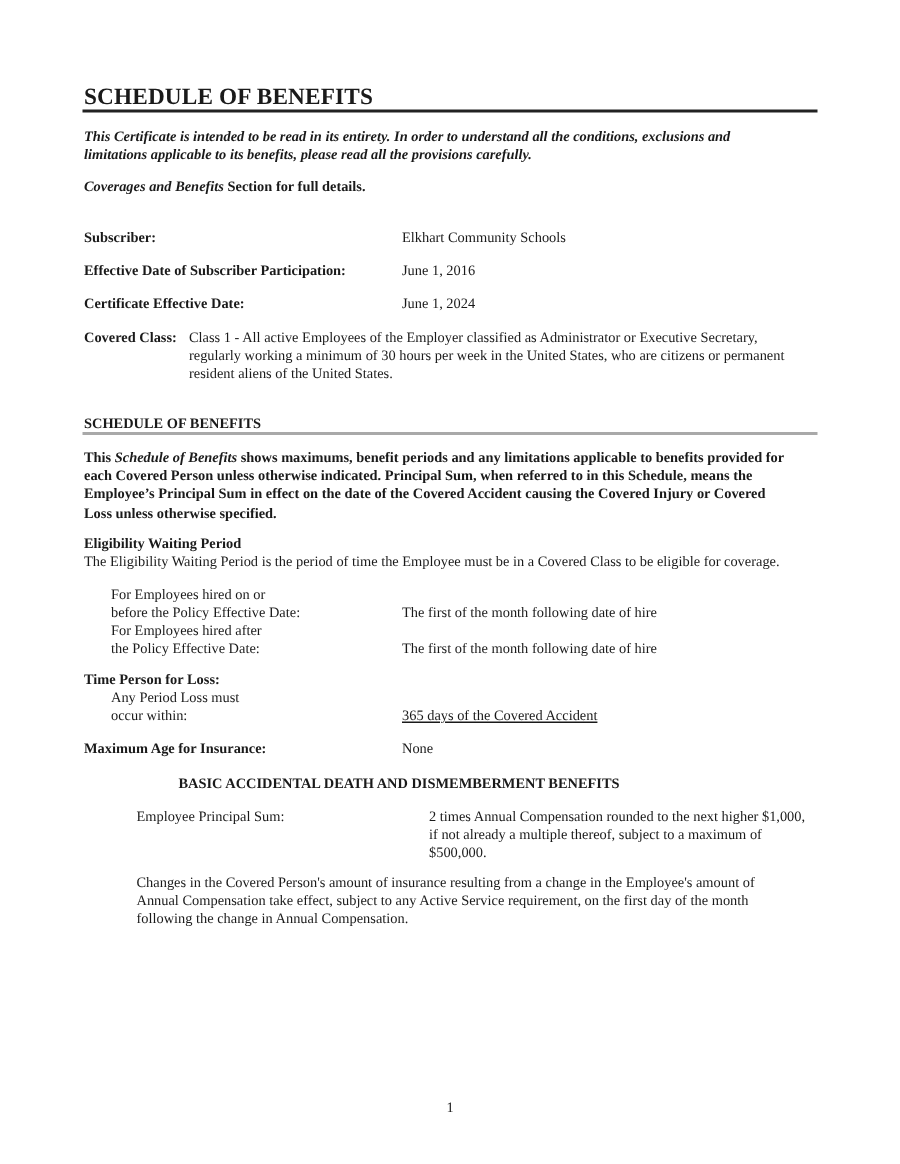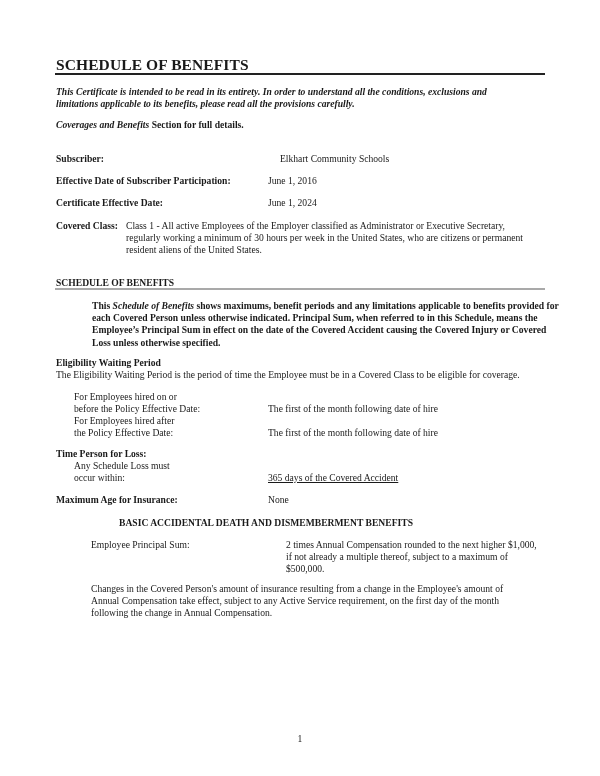--- a/index.html
+++ b/index.html
@@ -35,39 +35,39 @@
 <div class="abs p bold ital" style="left:56px; top:86px;">
   <div>This Certificate is intended to be read in its entirety.  In order to understand all the conditions, exclusions and</div>
   <div>limitations applicable to its benefits, please read all the provisions carefully.</div>
 </div>
 
 <div class="abs p bold" style="left:56px; top:119px;">
   <div><span class="ital">Coverages and Benefits</span><span> Section for full details.</span></div>
 </div>
 
 <div class="abs lbl" style="left:56px; top:153px;">Subscriber:</div>
-<div class="abs val" style="left:280px; top:153px;">Elkhart Community Schools</div>
+<div class="abs val" style="left:268px; top:153px;">Elkhart Community Schools</div>
 
 <div class="abs lbl" style="left:56px; top:175px;">Effective Date of Subscriber Participation:</div>
 <div class="abs val" style="left:268px; top:175px;">June 1, 2016</div>
 
 <div class="abs lbl" style="left:56px; top:197px;">Certificate Effective Date:</div>
 <div class="abs val" style="left:268px; top:197px;">June 1, 2024</div>
 
 <div class="abs lbl" style="left:56px; top:220px;">Covered Class:</div>
 <div class="abs p" style="left:126px; top:220px;">
   <div>Class 1 - All active Employees of the Employer classified as Administrator or Executive Secretary,</div>
   <div>regularly working a minimum of 30 hours per week in the United States, who are citizens or permanent</div>
   <div>resident aliens of the United States.</div>
 </div>
 
 <div class="abs sec-title">SCHEDULE OF BENEFITS</div>
 <div class="abs rule-sec"></div>
 
-<div class="abs p bold" style="left:56px; top:300px;margin-left:36px;">
+<div class="abs p bold" style="left:56px; top:300px;">
   <div><span>This </span><span class="ital">Schedule of Benefits</span><span> shows maximums, benefit periods and any limitations applicable to benefits provided for</span></div>
   <div>each Covered Person unless otherwise indicated.  Principal Sum, when referred to in this Schedule, means the</div>
   <div>Employee’s Principal Sum in effect on the date of the Covered Accident causing the Covered Injury or Covered</div>
   <div>Loss unless otherwise specified.</div>
 </div>
 
 <div class="abs lbl" style="left:56px; top:357px;">Eligibility Waiting Period</div>
 <div class="abs val" style="left:56px; top:369px;">The Eligibility Waiting Period is the period of time the Employee must be in a Covered Class to be eligible for coverage.</div>
 
 <div class="abs p" style="left:74px; top:391px;">
@@ -77,21 +77,21 @@
 <div class="abs val" style="left:268px; top:403px;">The first of the month following date of hire</div>
 
 <div class="abs p" style="left:74px; top:415px;">
   <div>For Employees hired after</div>
   <div>the Policy Effective Date:</div>
 </div>
 <div class="abs val" style="left:268px; top:427px;">The first of the month following date of hire</div>
 
 <div class="abs lbl" style="left:56px; top:448px;">Time Person for Loss:</div>
 <div class="abs p" style="left:74px; top:460px;">
-  <div>Any Schedule Loss must</div>
+  <div>Any Period Loss must</div>
   <div>occur within:</div>
 </div>
 <div class="abs val" style="left:268px; top:472px;text-decoration:underline;">365 days of the Covered Accident</div>
 
 <div class="abs lbl" style="left:56px; top:494px;">Maximum Age for Insurance:</div>
 <div class="abs val" style="left:268px; top:494px;">None</div>
 
 <div class="abs center-title" style="top:517px;">BASIC ACCIDENTAL DEATH AND DISMEMBERMENT BENEFITS</div>
 
 <div class="abs val" style="left:91px; top:539px;">Employee Principal Sum:</div>

